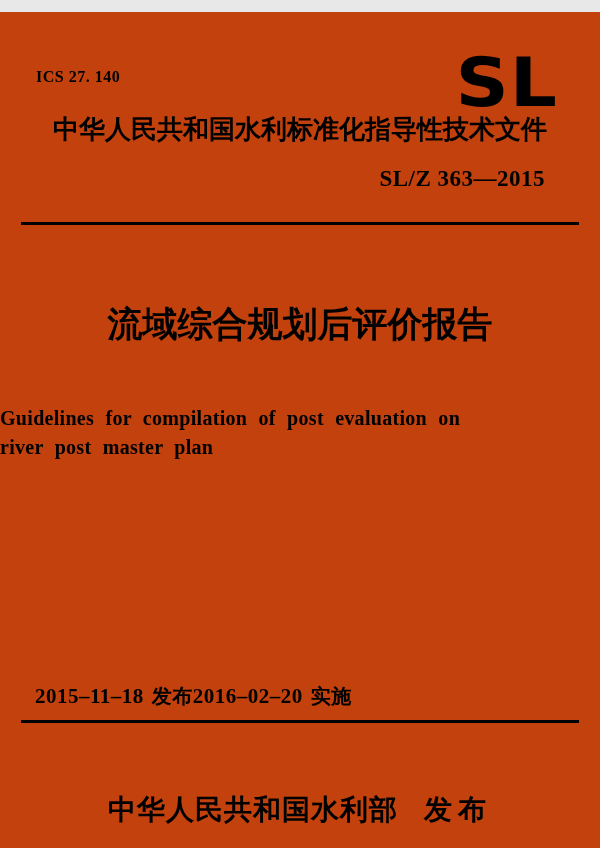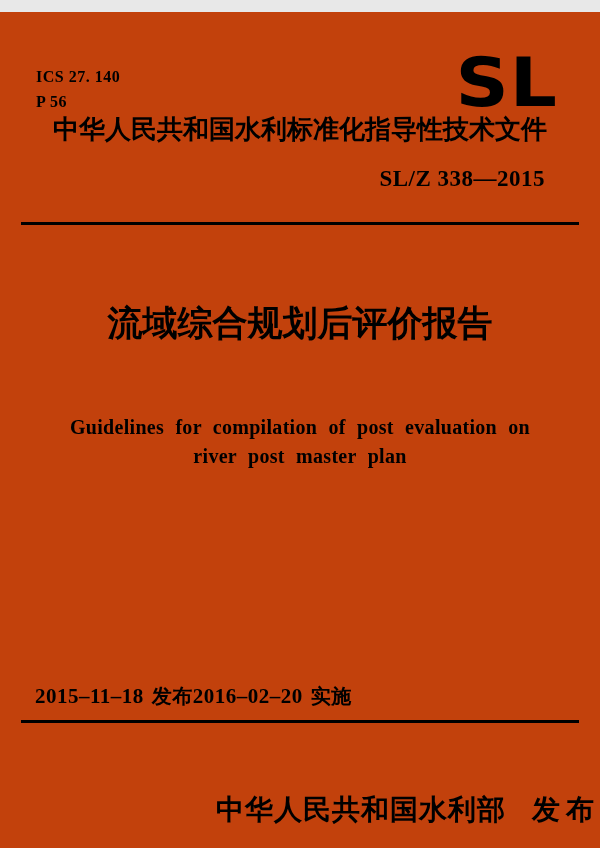--- a/index.html
+++ b/index.html
@@ -70,32 +70,32 @@
   .rule-top { top: 210px; }
   .rule-bottom { top: 708px; }
 
   
   .title-cn {
     position: absolute;
     top: 289px;
     left: 0;
     width: 100%;
     text-align: center;
-    font-family: Liberation Serif, serif;
+    font-family: Liberation Sans, sans-serif;
     font-weight: bold;
     font-size: 35px;
     line-height: 46px;
     letter-spacing: 0px;
   }
   .title-en {
     position: absolute;
-    top: 401px;
+    top: 392px;
     left: 0;
     width: 100%;
-    text-align: center;
+    text-align: left;
     font-family: "Liberation Serif", serif;
     font-weight: bold;
     font-size: 20px;
     line-height: 29px;
     word-spacing: 6px;
     letter-spacing: 0.3px;
   }
 
   
   .dates-row {
@@ -115,46 +115,45 @@
     margin-left: 8px;
     font-size: 20px;
   }
 
   
   .publisher-line {
     position: absolute;
     top: 779px;
     left: 0;
     width: 100%;
-    text-align: right;
+    text-align: center;
     font-family: "DejaVu Sans", sans-serif;
     font-weight: 600;
     font-size: 28px;
     letter-spacing: 1px;
   }
   .publisher-action {
     margin-left: 26px;
     letter-spacing: 6px;
   }
 </style>
 </head>
 <body>
 
 <div class="page">
 
   <div class="ics-block">
     <div>ICS 27. 140</div>
-    <div>P 56</div>
   </div>
 
   <div class="sl-logo">SL</div>
 
   <div class="org-line">中华人民共和国水利标准化指导性技术文件</div>
 
-  <div class="doc-number">SL/Z 338—2015</div>
+  <div class="doc-number">SL/Z 363—2015</div>
 
   <div class="rule rule-top"></div>
 
   <div class="title-cn">
     <div>流域综合规划后评价报告</div>
   </div>
 
   <div class="title-en">
     <div>Guidelines for compilation of post evaluation on</div>
     <div>river post master plan</div>

